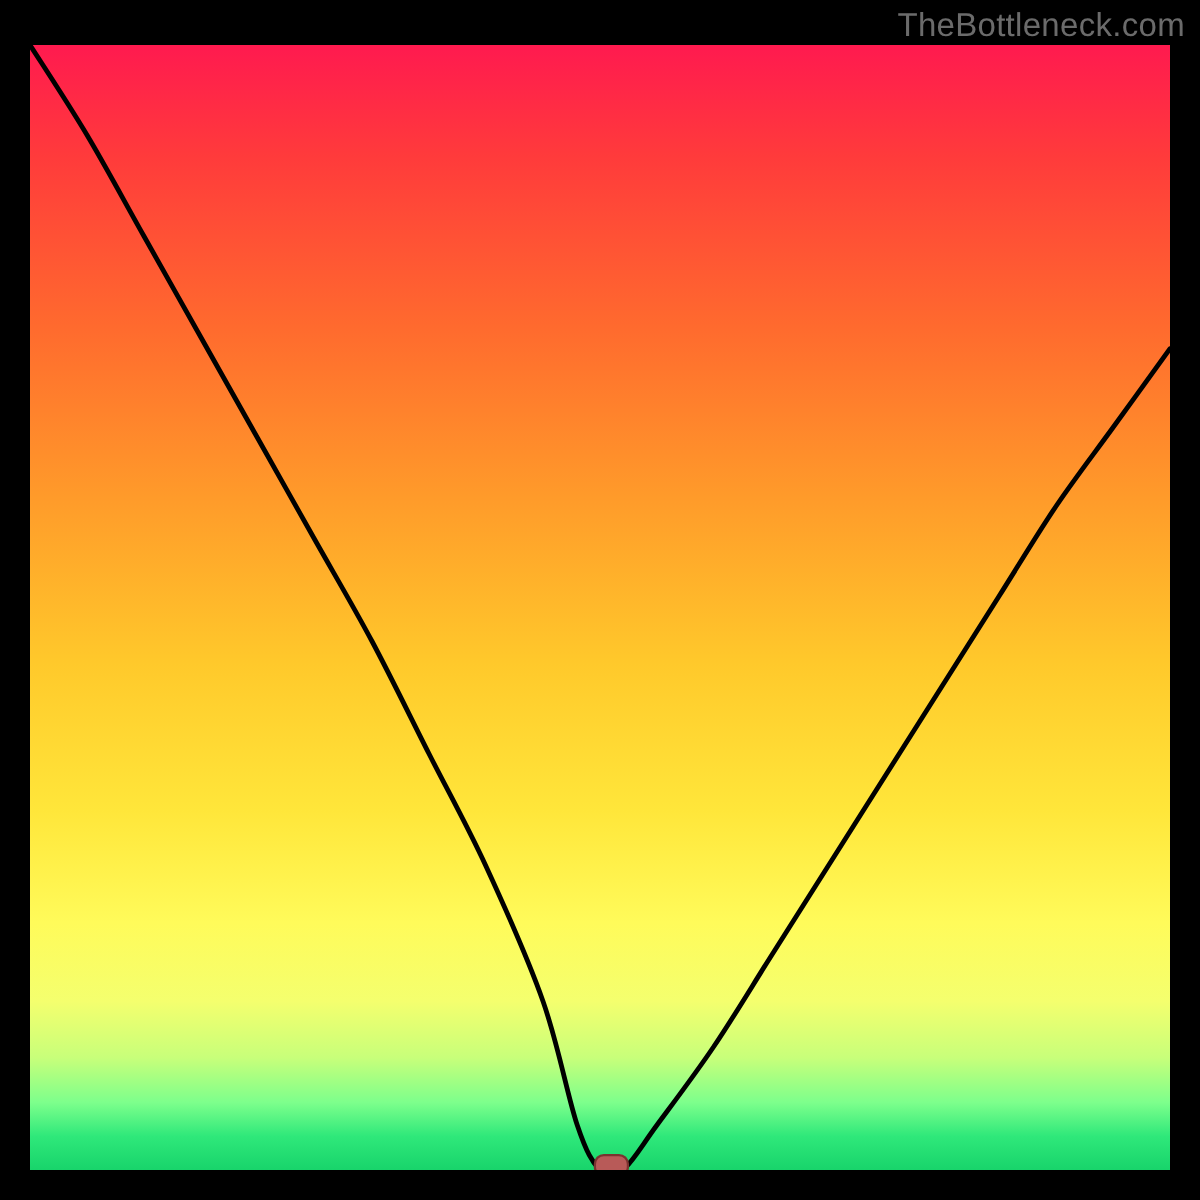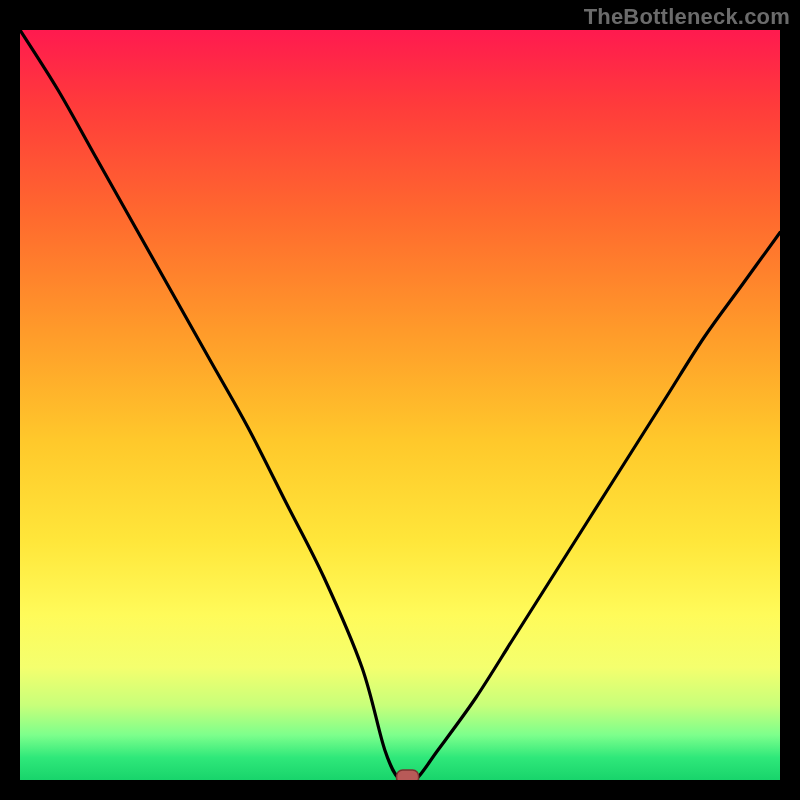--- a/index.html
+++ b/index.html
@@ -16,21 +16,21 @@
     width: 800px;
     height: 800px;
     background: #000;
   }
   .watermark {
     position: absolute;
     top: 4px;
     right: 10px;
     color: #6b6b6b;
     font-size: 22px;
-    font-weight: 700;
+    font-weight: 400;
     letter-spacing: 0.2px;
     user-select: none;
   }
   .plot-area {
     position: absolute;
     left: 20px;
     top: 30px;
     width: 760px;
     height: 750px;
     

